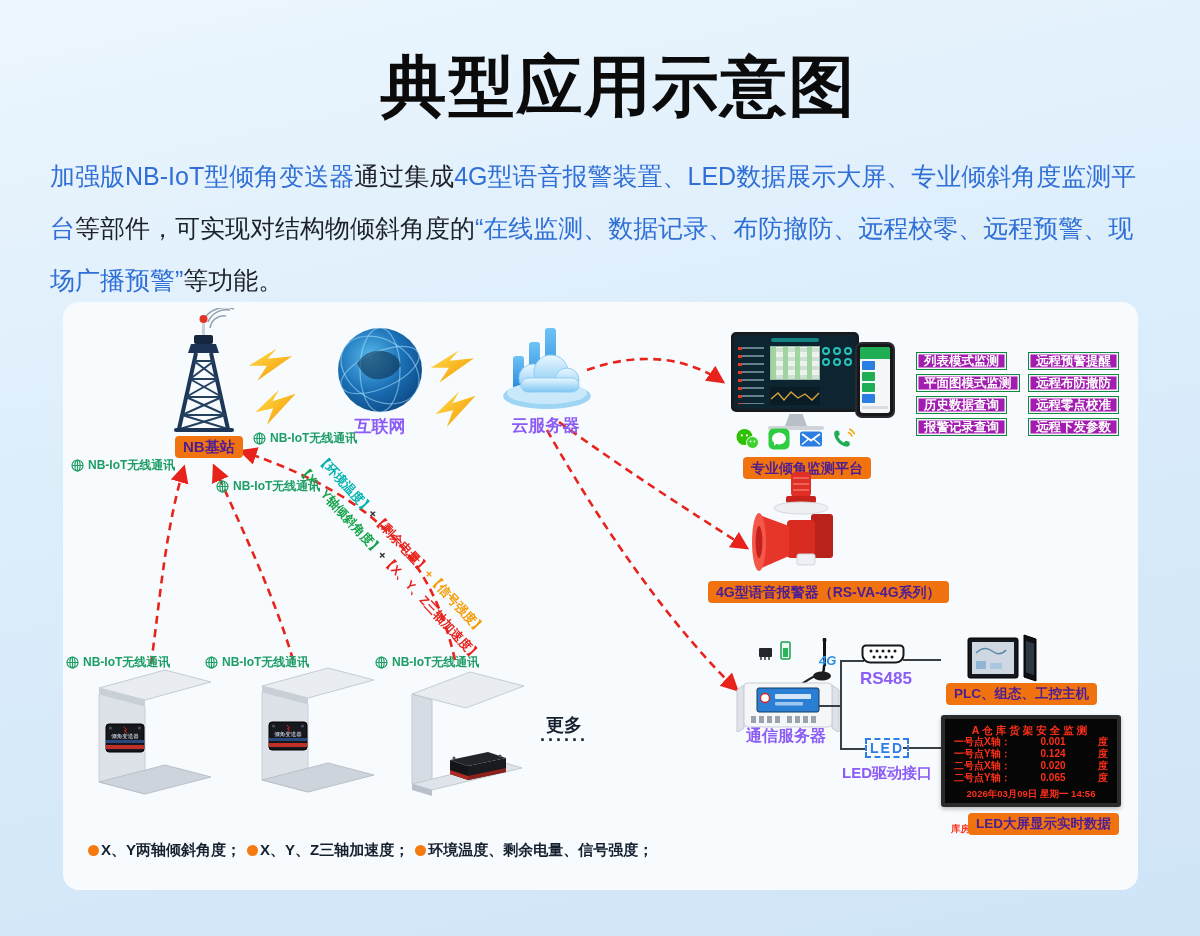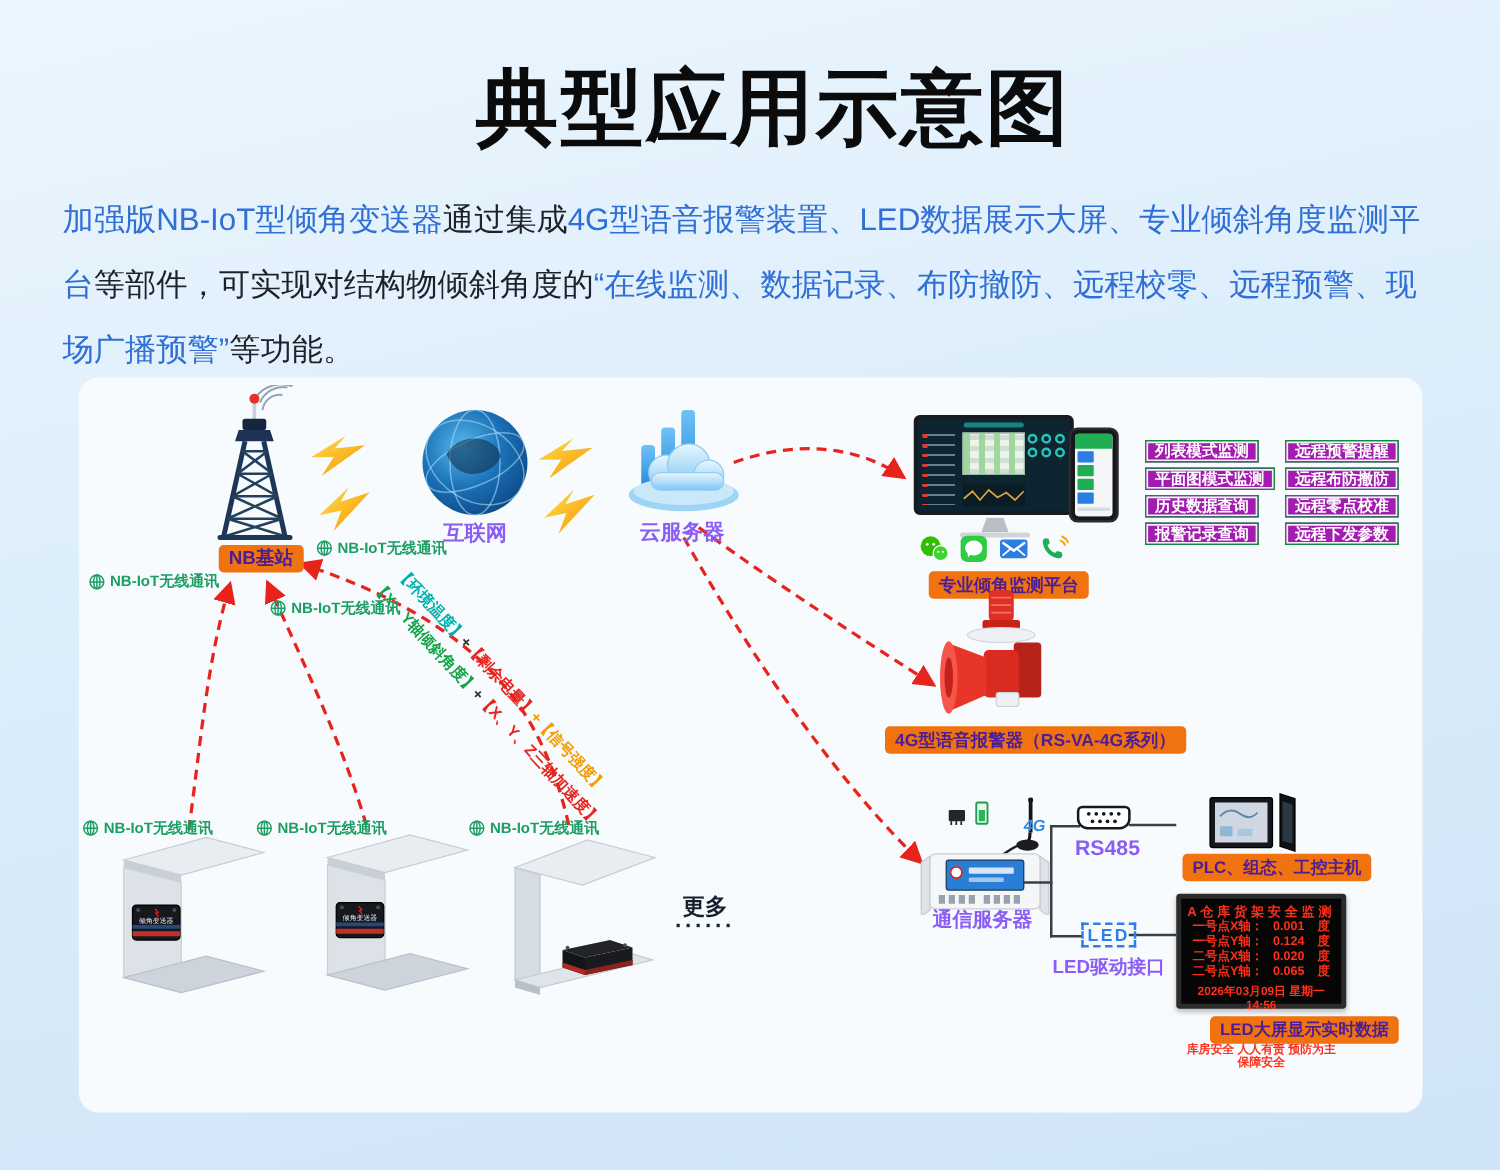--- a/index.html
+++ b/index.html
@@ -417,21 +417,21 @@
     <rect x="2" y="5" width="50" height="40" rx="2" fill="#15171c" stroke="#000"></rect>
     <rect x="6" y="9" width="42" height="32" fill="#cfd8e2"></rect>
     <path d="M10 20 q8 -8 16 -2 t14 -1" stroke="#5a88a8" stroke-width="1.5" fill="none"></path>
     <rect x="10" y="28" width="10" height="8" fill="#8fb6d2"></rect>
       <rect x="24" y="30" width="12" height="6" fill="#a9c8de"></rect>
     <polygon points="58,2 70,6 70,48 58,44" fill="#101114" stroke="#000"></polygon>
     <polygon points="60,8 68,10.5 68,42 60,39.5" fill="#2c3844"></polygon>
   </svg>
   <div class="abs lbl-orange" style="left:883px;top:381px;font-size:13.5px">PLC、组态、工控主机</div>
 
-  <div class="led" style="left:878px;top:413px;width:136px;height:92px">
+  <div class="led" style="left:878px;top:413px;width:180px;height:92px">
     <div class="led-title">A仓库货架安全监测</div>
     <div class="led-row">
       <span class="lab">一号点X轴：</span>
         <span class="val">0.001</span>
         <span class="unit">度</span>
     </div>
     <div class="led-row">
       <span class="lab">一号点Y轴：</span>
         <span class="val">0.124</span>
         <span class="unit">度</span>
@@ -494,14 +494,28 @@
       <polygon points="60,112 98,104 98,108 60,116" fill="#8e211c"></polygon>
       <circle cx="46" cy="94" r="1.5" fill="#4a4d55"></circle>
         <circle cx="92" cy="92" r="1.5" fill="#4a4d55"></circle>
     </g>
   </svg>
 
   <div class="abs more" style="left:483px;top:411px">更多</div>
   <div class="abs more-dots" style="left:477px;top:434px">······</div>
 
 
+  <div class="abs bullets" style="left:25px;top:539px">
+    <span class="grp">
+        <i class="dot"></i>
+        <span>X、Y两轴倾斜角度；</span>
+      </span>
+    <span class="grp">
+        <i class="dot"></i>
+        <span>X、Y、Z三轴加速度；</span>
+      </span>
+    <span class="grp">
+        <i class="dot"></i>
+        <span>环境温度、剩余电量、信号强度；</span>
+      </span>
+  </div>
 
 </div>
 
 </body></html>

